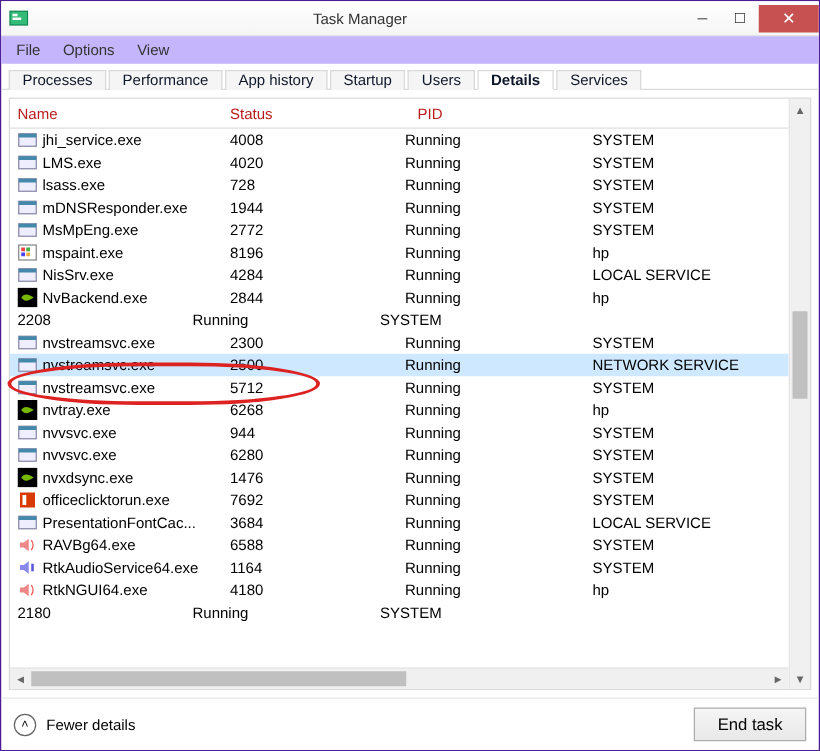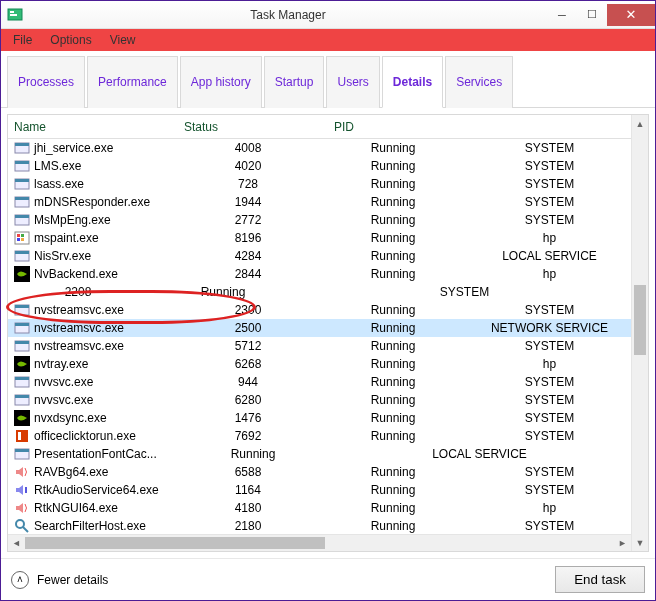--- a/index.html
+++ b/index.html
@@ -7,36 +7,36 @@
 .window { width: 656px; height: 601px; border: 1px solid #4c1d95; background: #fff; display: flex; flex-direction: column; }
 .titlebar { height: 28px; background: linear-gradient(#fff,#f5f5f5); display: flex; align-items: center; border-bottom: 1px solid #e0e0e0; }
 .titlebar .icon { width: 16px; height: 16px; margin: 0 6px; }
 .titlebar .title { flex: 1; text-align: center; font-size: 12px; color: #333; }
 .winbtns { display: flex; }
 .winbtn { width: 30px; height: 22px; display: flex; align-items: center; justify-content: center; font-size: 11px; color: #333; }
 .winbtn.close { background: #c75050; color: #fff; width: 48px; }
 .winbtn.min::before { content: "─"; }
 .winbtn.max::before { content: "☐"; }
 .winbtn.close::before { content: "✕"; font-size: 13px; }
-.menubar { height: 22px; display: flex; align-items: center; padding: 0 4px; gap: 2px; background: #ef4444; }
+.menubar { height: 22px; display: flex; align-items: center; padding: 0 4px; gap: 2px; background: #c4b5fd; }
 .menuitem { padding: 2px 8px; color: #333; cursor: default; }
 .tabs { display: flex; padding: 0 6px; margin-top: 4px; border-bottom: 1px solid #d9d9d9; }
-.tab { padding: 18px 10px; border: 1px solid transparent; border-bottom: none; color: #6d28d9; cursor: default; position: relative; top: 1px; background: #f5f5f5; border-color: #d9d9d9; margin-right: 2px; }
+.tab { padding: 0 10px; border: 1px solid transparent; border-bottom: none; color: #0f172a; cursor: default; position: relative; top: 1px; background: #f5f5f5; border-color: #d9d9d9; margin-right: 2px; }
 .tab.active { background: #fff; border-color: #d9d9d9; border-bottom: 1px solid #fff; font-weight: bold; }
 .content { flex: 1; display: flex; flex-direction: column; padding: 6px; overflow: hidden; }
 .listwrap { flex: 1; border: 1px solid #d9d9d9; position: relative; overflow: hidden; display: flex; }
 .list { flex: 1; overflow: hidden; position: relative; }
 .header-row, .row { display: flex; align-items: center; height: 18px; }
 .header-row { background: #fff; border-bottom: 1px solid #e0e0e0; position: sticky; top: 0; height: 24px; }
-.header-cell { padding: 4px 6px; color: #14532d; font-weight: normal; border-right: 1px solid transparent; cursor: default; }
+.header-cell { padding: 4px 6px; color: #b91c1c; font-weight: normal; border-right: 1px solid transparent; cursor: default; }
 .col-name { width: 170px; padding-left: 6px; display: flex; align-items: center; gap: 4px; overflow: hidden; white-space: nowrap; text-overflow: ellipsis; }
 .col-pid { width: 140px; }
 .col-status { width: 150px; }
 .col-user { flex: 1; }
-.row { padding: 0; text-align: center; }
+.row { padding: 0; }
 .row .cell { padding: 0 6px; white-space: nowrap; overflow: hidden; text-overflow: ellipsis; }
 .row.selected { background: #cde8ff; }
 .proc-icon { width: 16px; height: 16px; display: inline-flex; align-items: center; justify-content: center; flex-shrink: 0; }
 .proc-icon svg { width: 16px; height: 16px; }
 .vscroll { width: 17px; background: #f0f0f0; border-left: 1px solid #e5e5e5; position: relative; }
 .vscroll .thumb { position: absolute; left: 2px; right: 2px; top: 170px; height: 70px; background: #c0c0c0; }
 .vscroll .arr { position: absolute; left: 0; right: 0; height: 17px; display: flex; align-items: center; justify-content: center; color: #666; font-size: 9px; }
 .vscroll .arr.up { top: 0; }
 .vscroll .arr.down { bottom: 0; }
 .hscroll { height: 17px; background: #f0f0f0; display: flex; align-items: center; border-top: 1px solid #e5e5e5; }
@@ -330,20 +330,21 @@
             <div class="row">
               <div class="cell col-name">
                 <span class="proc-icon">
                   <svg viewBox="0 0 16 16">
                     <rect x="1" y="3" width="14" height="10" fill="#eef" stroke="#88a"></rect>
                     <rect x="1" y="3" width="14" height="3" fill="#48a"></rect>
                   </svg>
                 </span>
                 <span>PresentationFontCac...</span>
               </div>
+              <div class="cell col-pid">3684</div>
               <div class="cell col-status">Running</div>
               <div class="cell col-user">LOCAL SERVICE</div>
             </div>
             <div class="row">
               <div class="cell col-name">
                 <span class="proc-icon">
                   <svg viewBox="0 0 16 16">
                     <path d="M2 6v4h3l4 3V3L5 6z" fill="#e88"></path>
                     <path d="M11 4q3 4 0 8" stroke="#e55" fill="none"></path>
                   </svg>
@@ -376,29 +377,20 @@
                     <path d="M11 4q3 4 0 8" stroke="#e55" fill="none"></path>
                   </svg>
                 </span>
                 <span>RtkNGUI64.exe</span>
               </div>
               <div class="cell col-pid">4180</div>
               <div class="cell col-status">Running</div>
               <div class="cell col-user">hp</div>
             </div>
             <div class="row">
-              <div class="cell col-name">
-                <span class="proc-icon">
-                  <svg viewBox="0 0 16 16">
-                    <circle cx="6" cy="6" r="4" fill="none" stroke="#48a" stroke-width="2"></circle>
-                    <line x1="9" y1="9" x2="14" y2="14" stroke="#48a" stroke-width="2"></line>
-                  </svg>
-                </span>
-                <span>SearchFilterHost.exe</span>
-              </div>
               <div class="cell col-pid">2180</div>
               <div class="cell col-status">Running</div>
               <div class="cell col-user">SYSTEM</div>
             </div>
           </div>
         <div class="hscroll" style="position:absolute;bottom:0;left:0;right:0;">
           <div class="harr">◄</div>
           <div class="htrack">
               <div class="hthumb"></div>
             </div>

